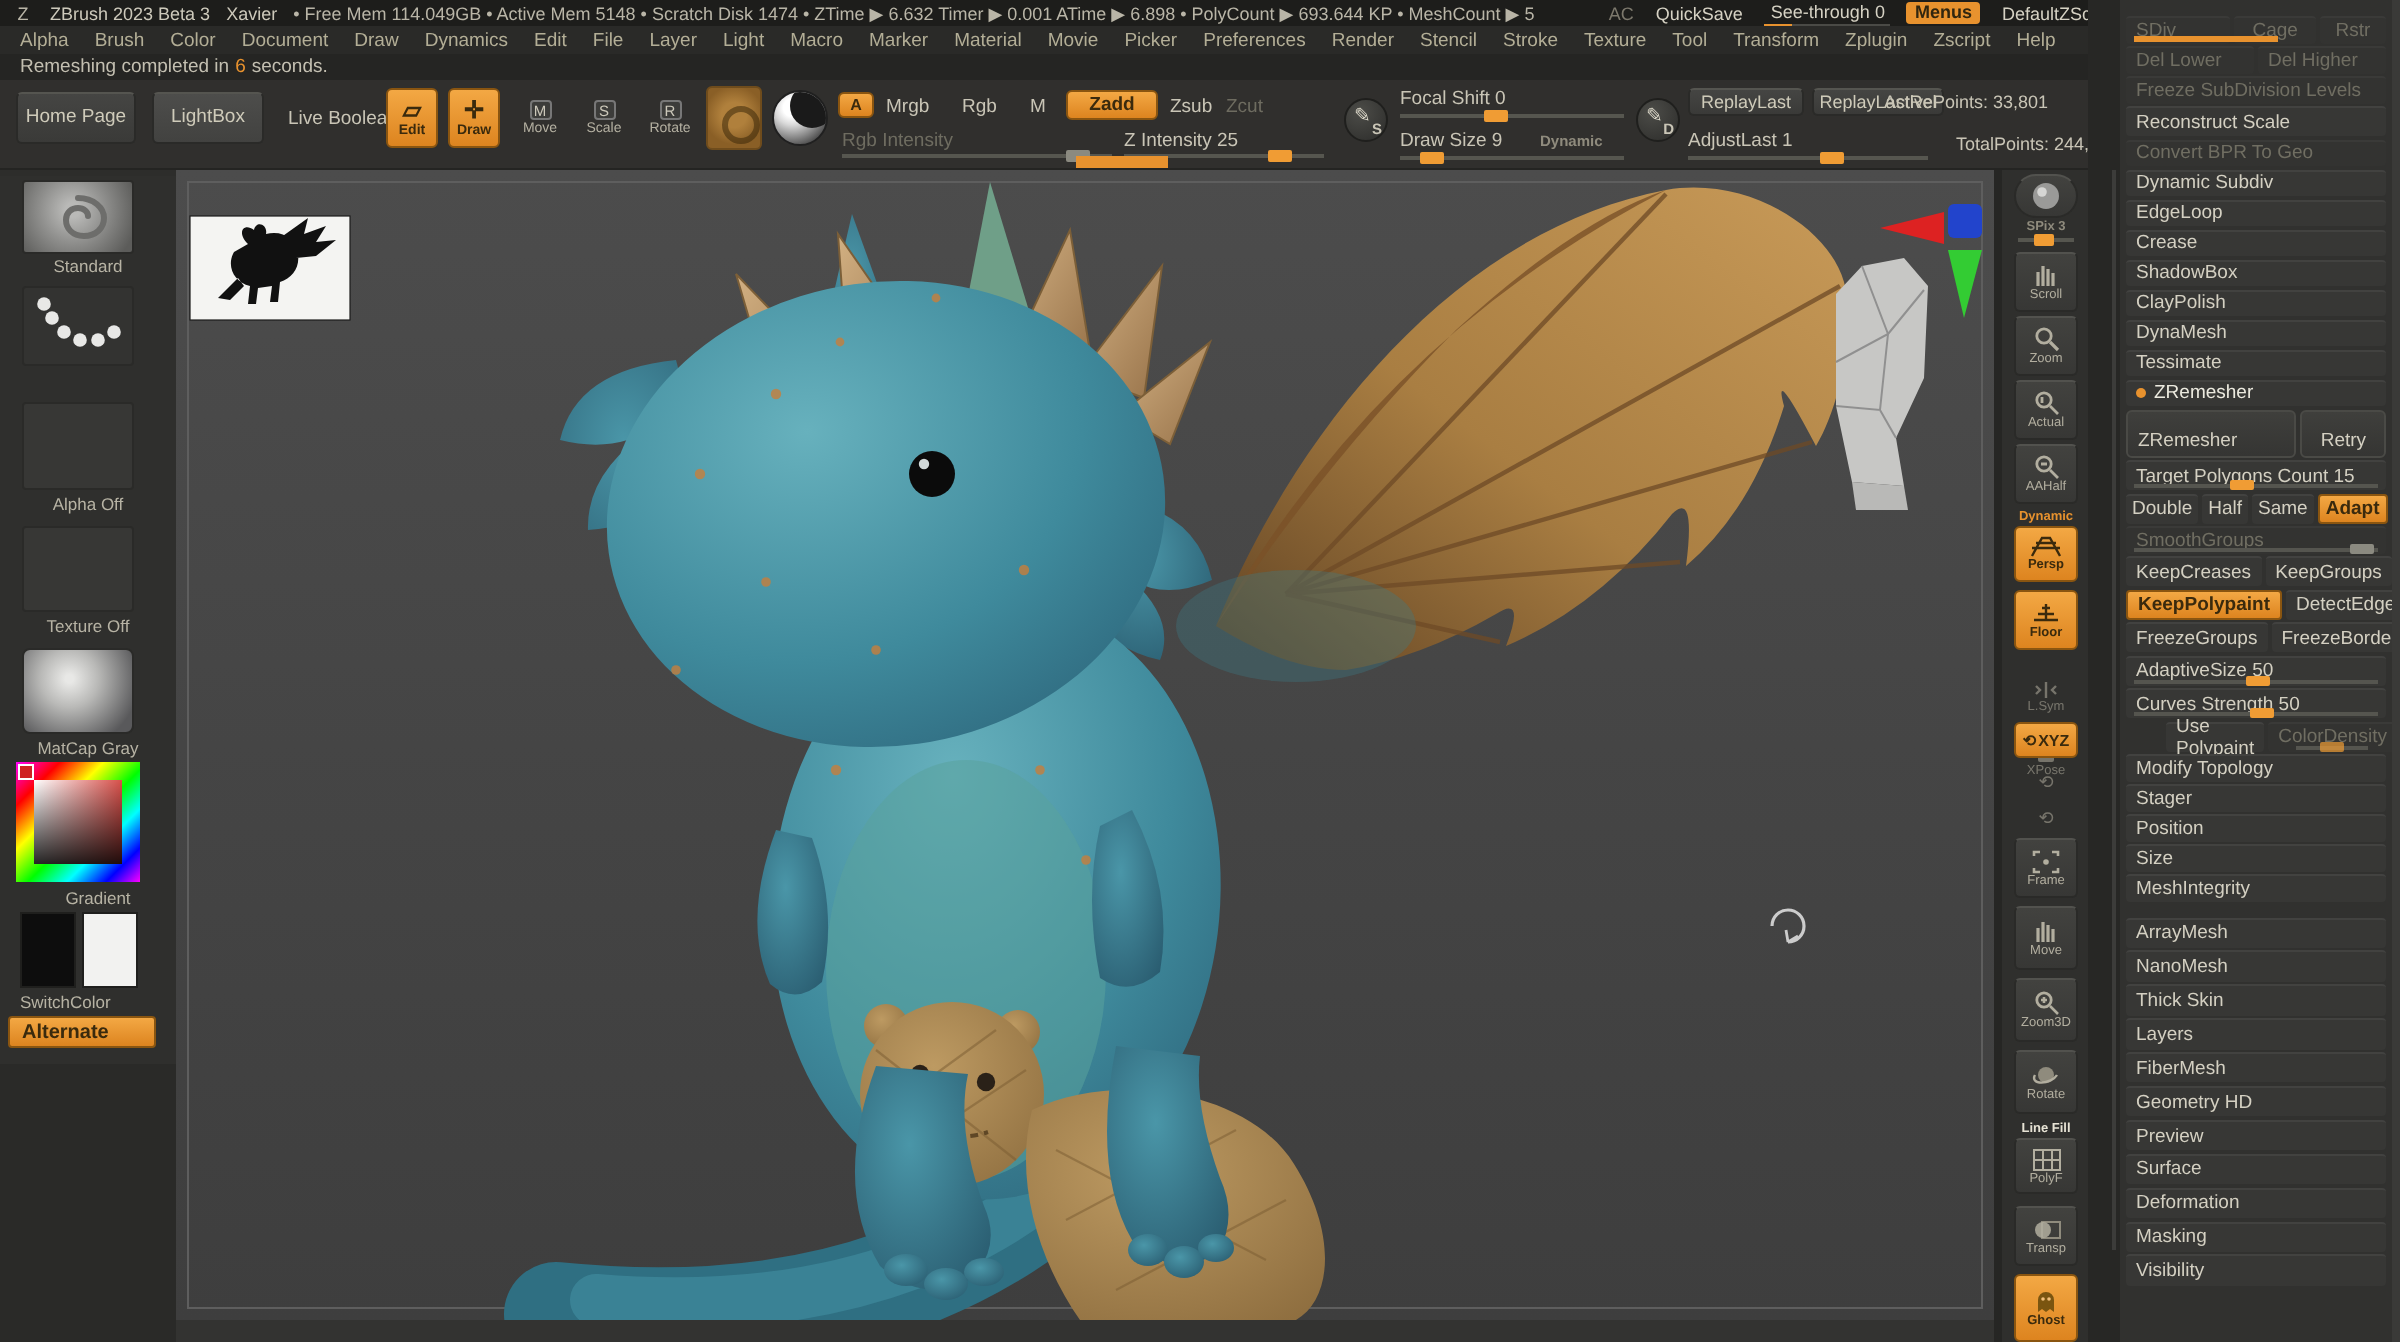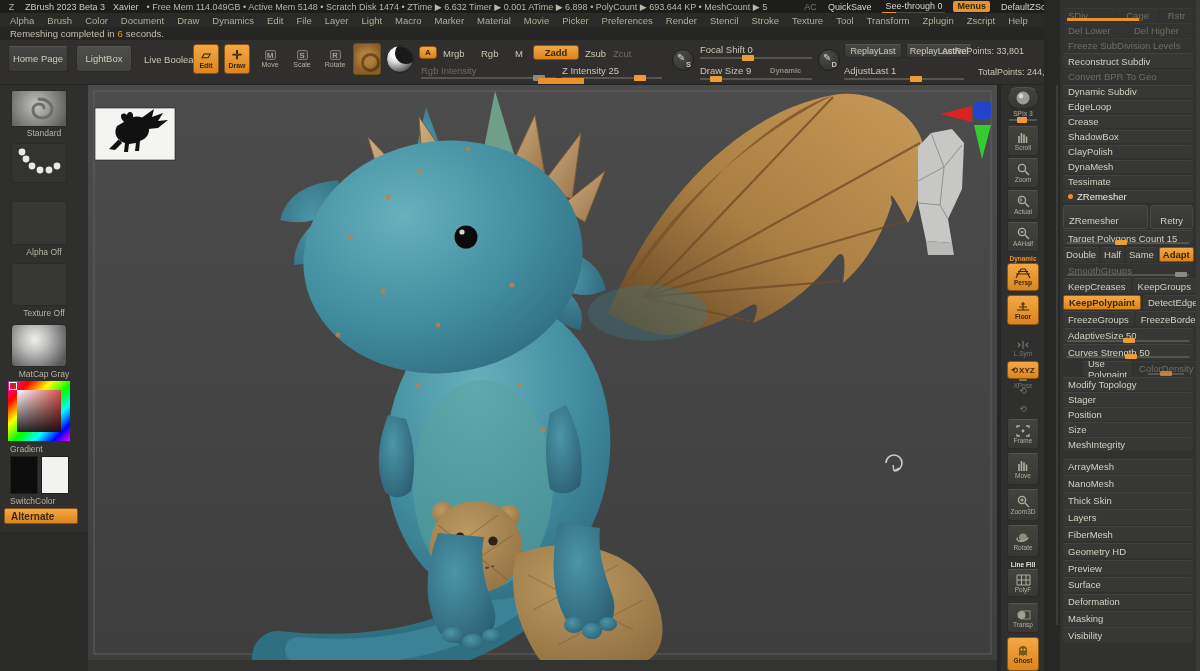--- a/index.html
+++ b/index.html
@@ -286,21 +286,21 @@
     <div class="abs thumb" style="left:11px;top:175px;width:56px;height:43px;background:#373735;"></div>
     <div class="abs side-label" style="top:220px;">Texture Off</div>
 
     <div class="abs thumb matcap-thumb" style="left:11px;top:236px;width:56px;height:43px;"></div>
     <div class="abs side-label" style="top:281px;">MatCap Gray</div>
 
     <div class="abs picker" style="left:8px;top:293px;width:62px;height:60px;">
       <div class="inner"></div>
       <div class="cur"></div>
     </div>
-    <div class="abs side-label" style="top:356px;text-align:left;padding-left:10px;">Gradient</div>
+    <div class="abs side-label" style="top:356px;text-align:center;padding-left:10px;">Gradient</div>
 
     <div class="abs swatch" style="left:10px;top:368px;width:28px;height:38px;background:#0d0d0d;"></div>
     <div class="abs swatch" style="left:41px;top:368px;width:28px;height:38px;background:#f2f2f0;"></div>
     <div class="abs side-label" style="top:408px;text-align:left;padding-left:10px;">SwitchColor</div>
 
     <div class="abs alt-btn" style="left:4px;top:420px;width:74px;height:16px;">Alternate</div>
     <div class="abs" style="left:0;top:444px;width:88px;height:142px;background:#2a2a28;"></div>
   </div>
 
   <div class="canvas">
@@ -587,21 +587,21 @@
           <span class="sdiv-bar"></span>
         </div>
       <div class="prow dim" style="flex:0.8;justify-content:center;">Cage</div>
       <div class="prow dim" style="flex:0.6;justify-content:center;">Rstr</div>
     </div>
     <div class="psplit">
       <div class="prow dim">Del Lower</div>
       <div class="prow dim">Del Higher</div>
     </div>
     <div class="prow dim">Freeze SubDivision Levels</div>
-    <div class="prow tall">Reconstruct Subdiv</div>
+    <div class="prow tall">Reconstruct Scale</div>
     <div class="prow dim">Convert BPR To Geo</div>
 
 
     <div class="prow">Dynamic Subdiv</div>
     <div class="prow">EdgeLoop</div>
     <div class="prow">Crease</div>
     <div class="prow">ShadowBox</div>
     <div class="prow">ClayPolish</div>
     <div class="prow">DynaMesh</div>
     <div class="prow">Tessimate</div>

